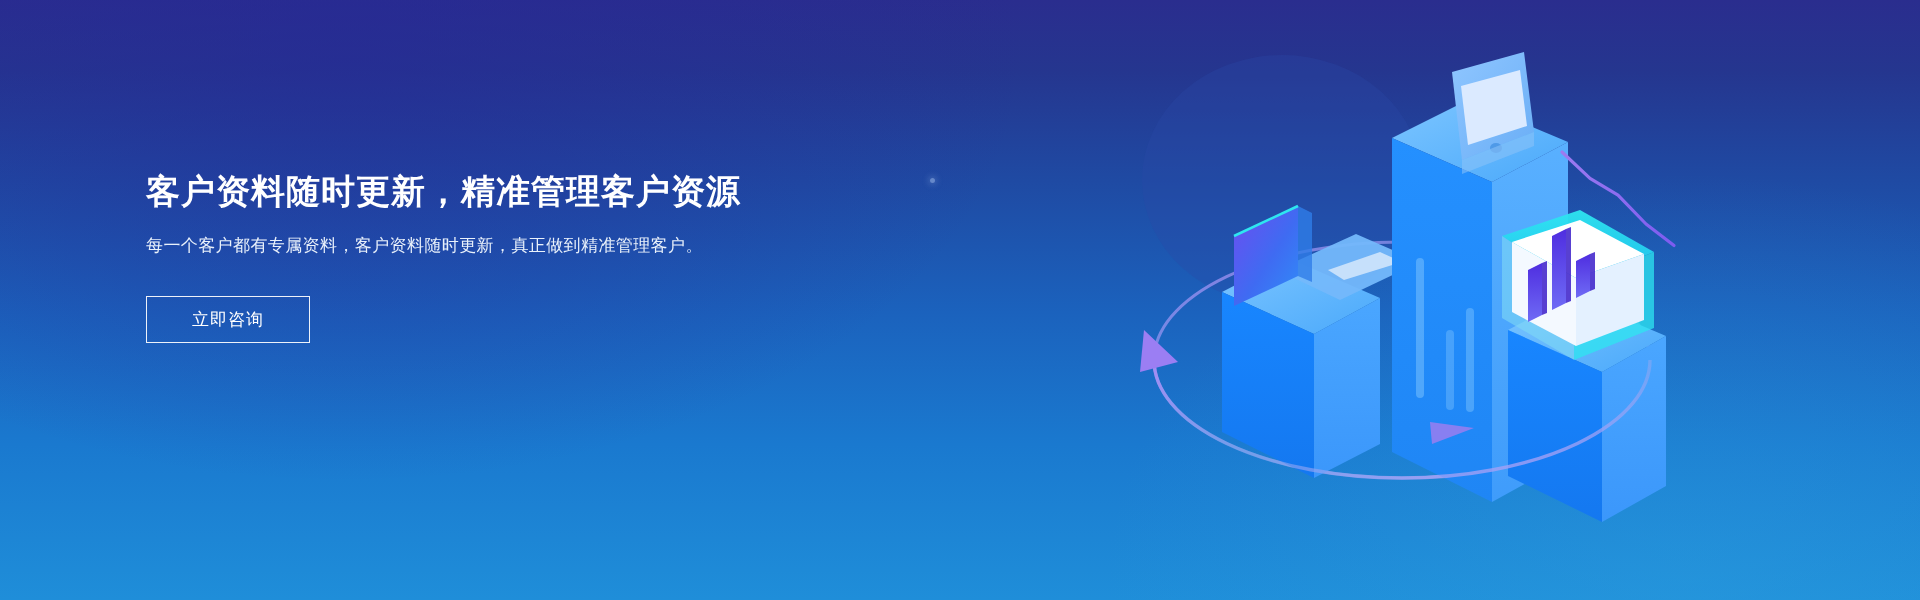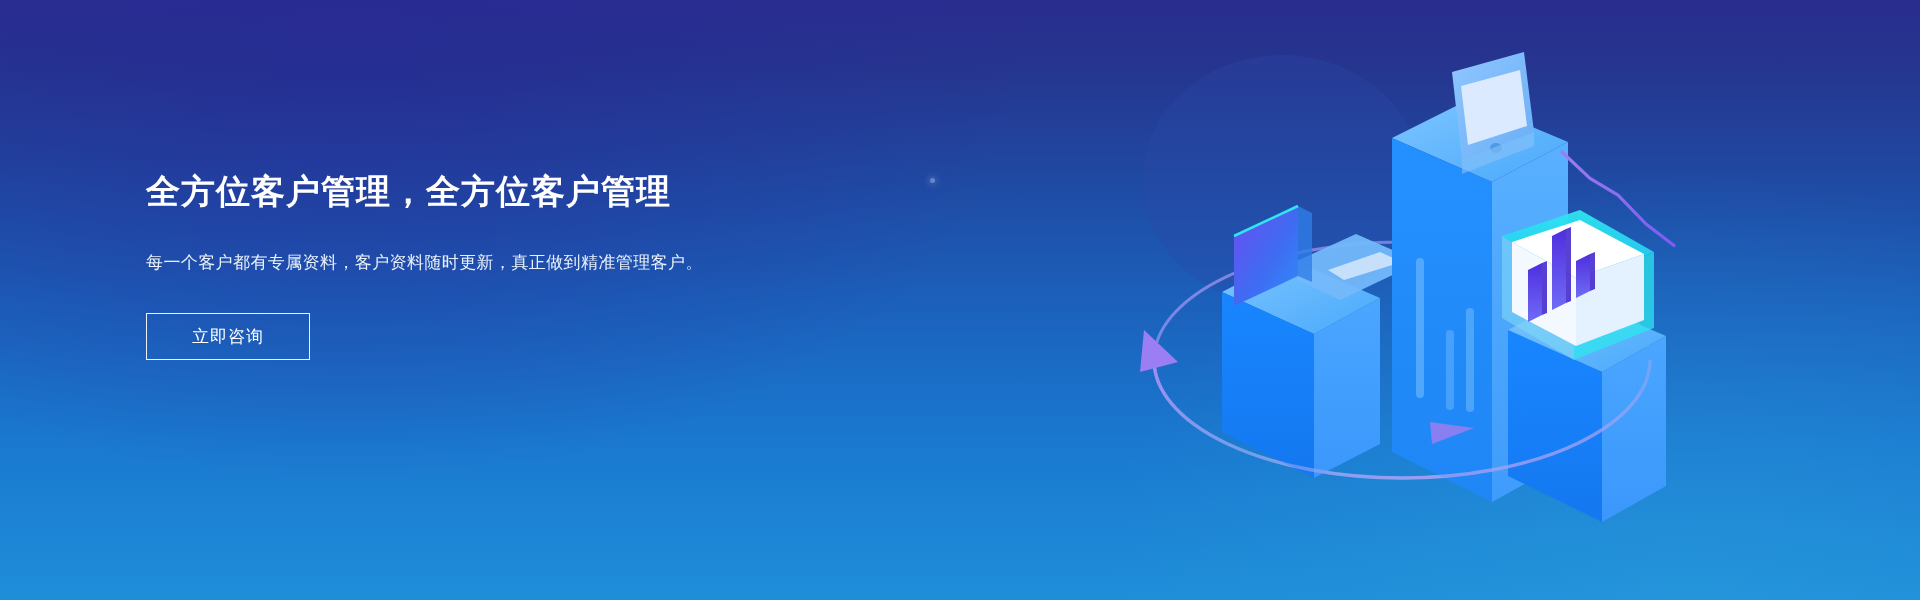--- a/index.html
+++ b/index.html
@@ -43,21 +43,21 @@
   }
   #headline {
     font-size:34px;
     font-weight:bold;
     color:#ffffff;
     letter-spacing:1px;
     line-height:46px;
     white-space:nowrap;
   }
   #subcopy {
-    margin-top:35px;
+    margin-top:18px;
     font-size:17px;
     color:#e9f1fb;
     line-height:28px;
     width:590px;
     letter-spacing:0.4px;
   }
   #cta {
     display:inline-flex;
     align-items:center;
     justify-content:center;
@@ -222,18 +222,18 @@
         <path d="M24,330 A248,118 0 0 0 272,448 A248,118 0 0 0 520,330" fill="none" stroke="url(#gOrbit)" stroke-width="3.4" opacity="0.95"></path>
 
         <polygon points="14,300 48,332 10,342" fill="#9b7ef3"></polygon>
 
         <polygon points="300,392 344,398 302,414" fill="#8e7ef0" opacity="0.95"></polygon>
       </g>
     </svg>
   </div>
 
   <div id="copy">
-    <h1 id="headline">全方位客户管理，全方位客户管理</h1>
+    <h1 id="headline">客户资料随时更新，精准管理客户资源</h1>
     <p id="subcopy">每一个客户都有专属资料，客户资料随时更新，真正做到精准管理客户。</p>
     <button id="cta">立即咨询</button>
   </div>
 
 </div>
 
 </body></html>

